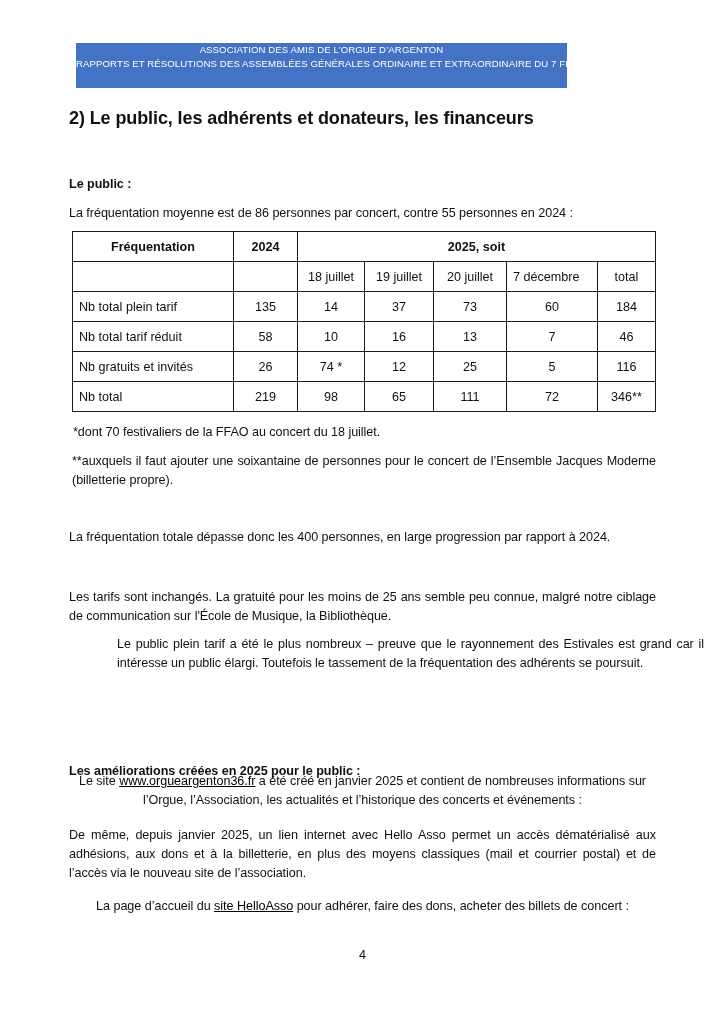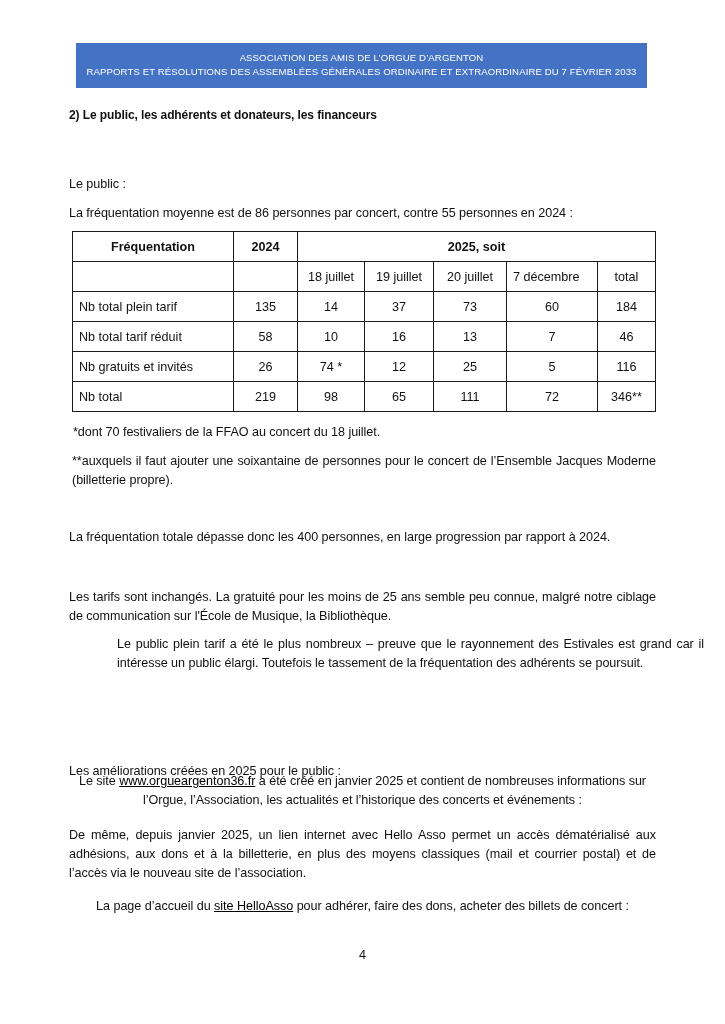--- a/index.html
+++ b/index.html
@@ -12,50 +12,49 @@
       height: 1024px;
       position: relative;
       overflow: hidden;
       font-family: "Liberation Sans", sans-serif;
       color: #111111;
     }
     .header-band {
       position: absolute;
       left: 76px;
       top: 43px;
-      width: 571px;
+      width: 491px;
       height: 45px;
       background: #4472c4;
       color: #ffffff;
       text-align: center;
       font-size: 9.6px;
       line-height: 14px;
       letter-spacing: 0.1px;
       box-sizing: border-box;
-      padding-top: 8px;
     }
     .header-band div { white-space: nowrap; }
     .h2 {
       position: absolute;
       left: 69px;
       top: 108px;
-      font-size: 12px;
+      font-size: 18px;
       font-weight: bold;
       white-space: nowrap;
       letter-spacing: -0.1px;
     }
     .p {
       position: absolute;
       left: 69px;
       width: 587px;
       font-size: 12.6px;
       line-height: 19px;
       letter-spacing: -0.05px;
     }
-    .bold { font-weight: normal; }
+    .bold { font-weight: bold; }
     .justify { text-align: justify; text-align-last: left; }
     .center { text-align: center; text-align-last: center; }
     .nowrap { white-space: nowrap; }
 
     table.freq {
       position: absolute;
       left: 72px;
       top: 231px;
       border-collapse: collapse;
       font-size: 12.6px;

